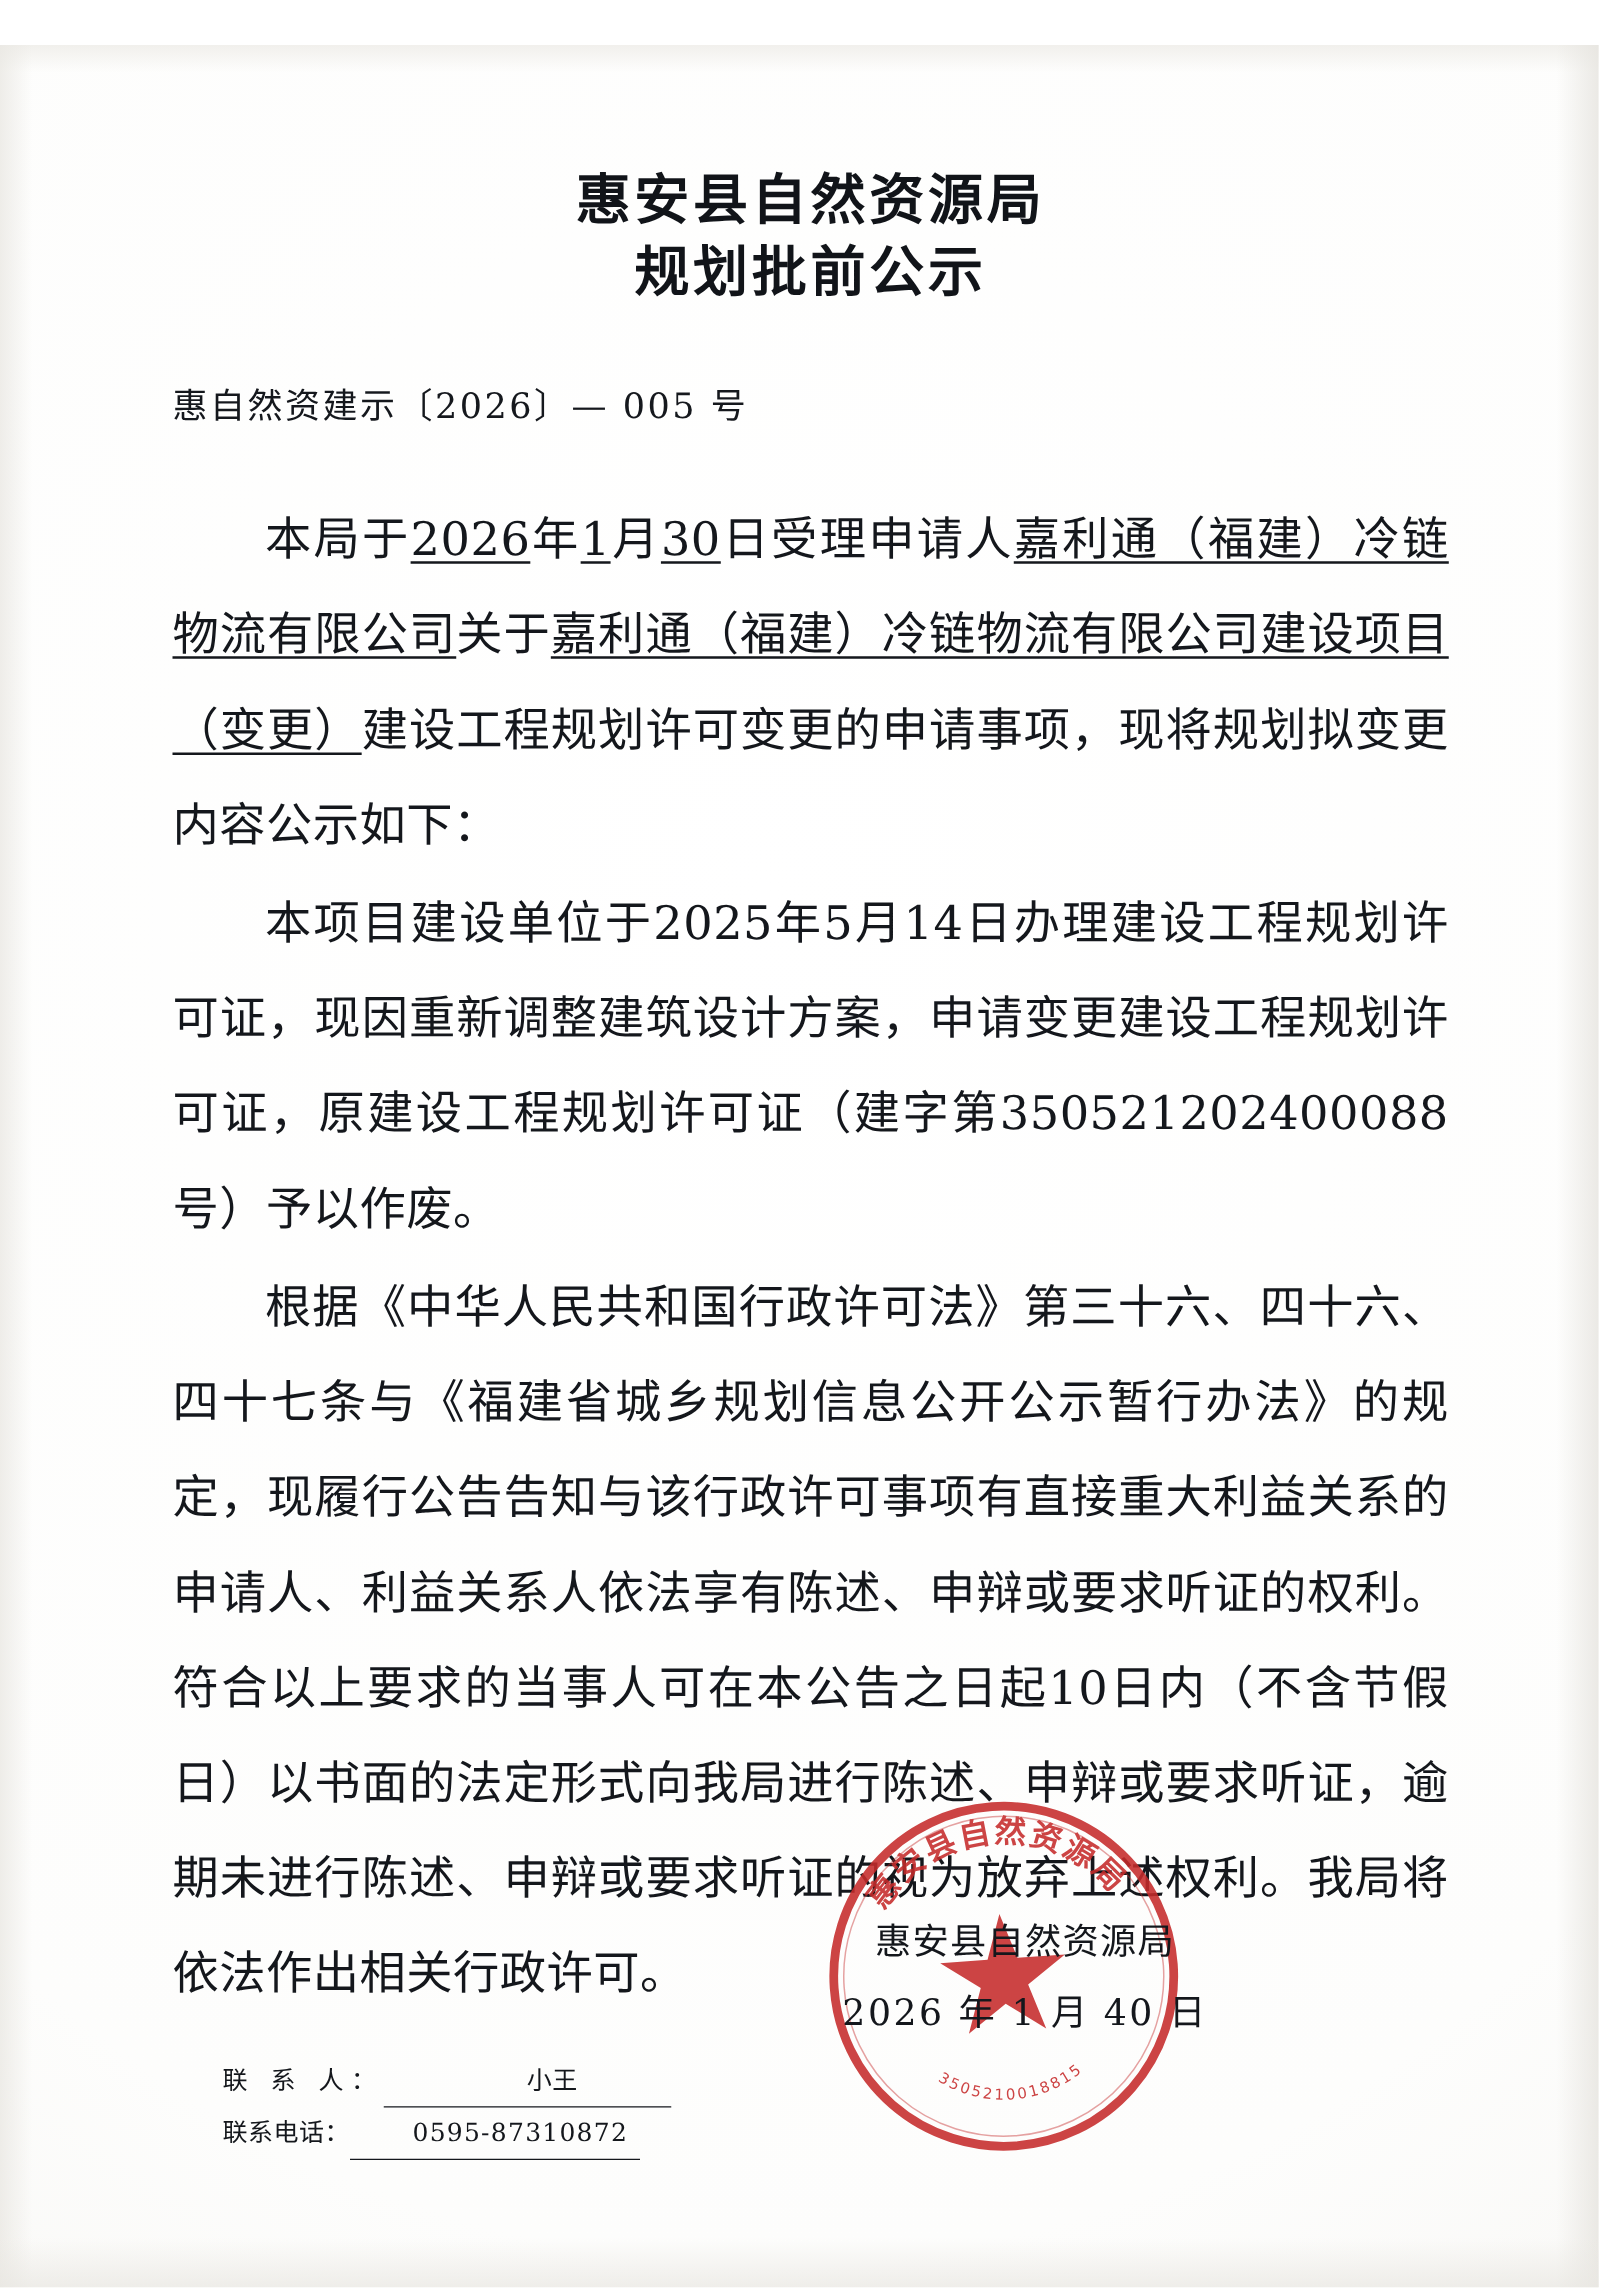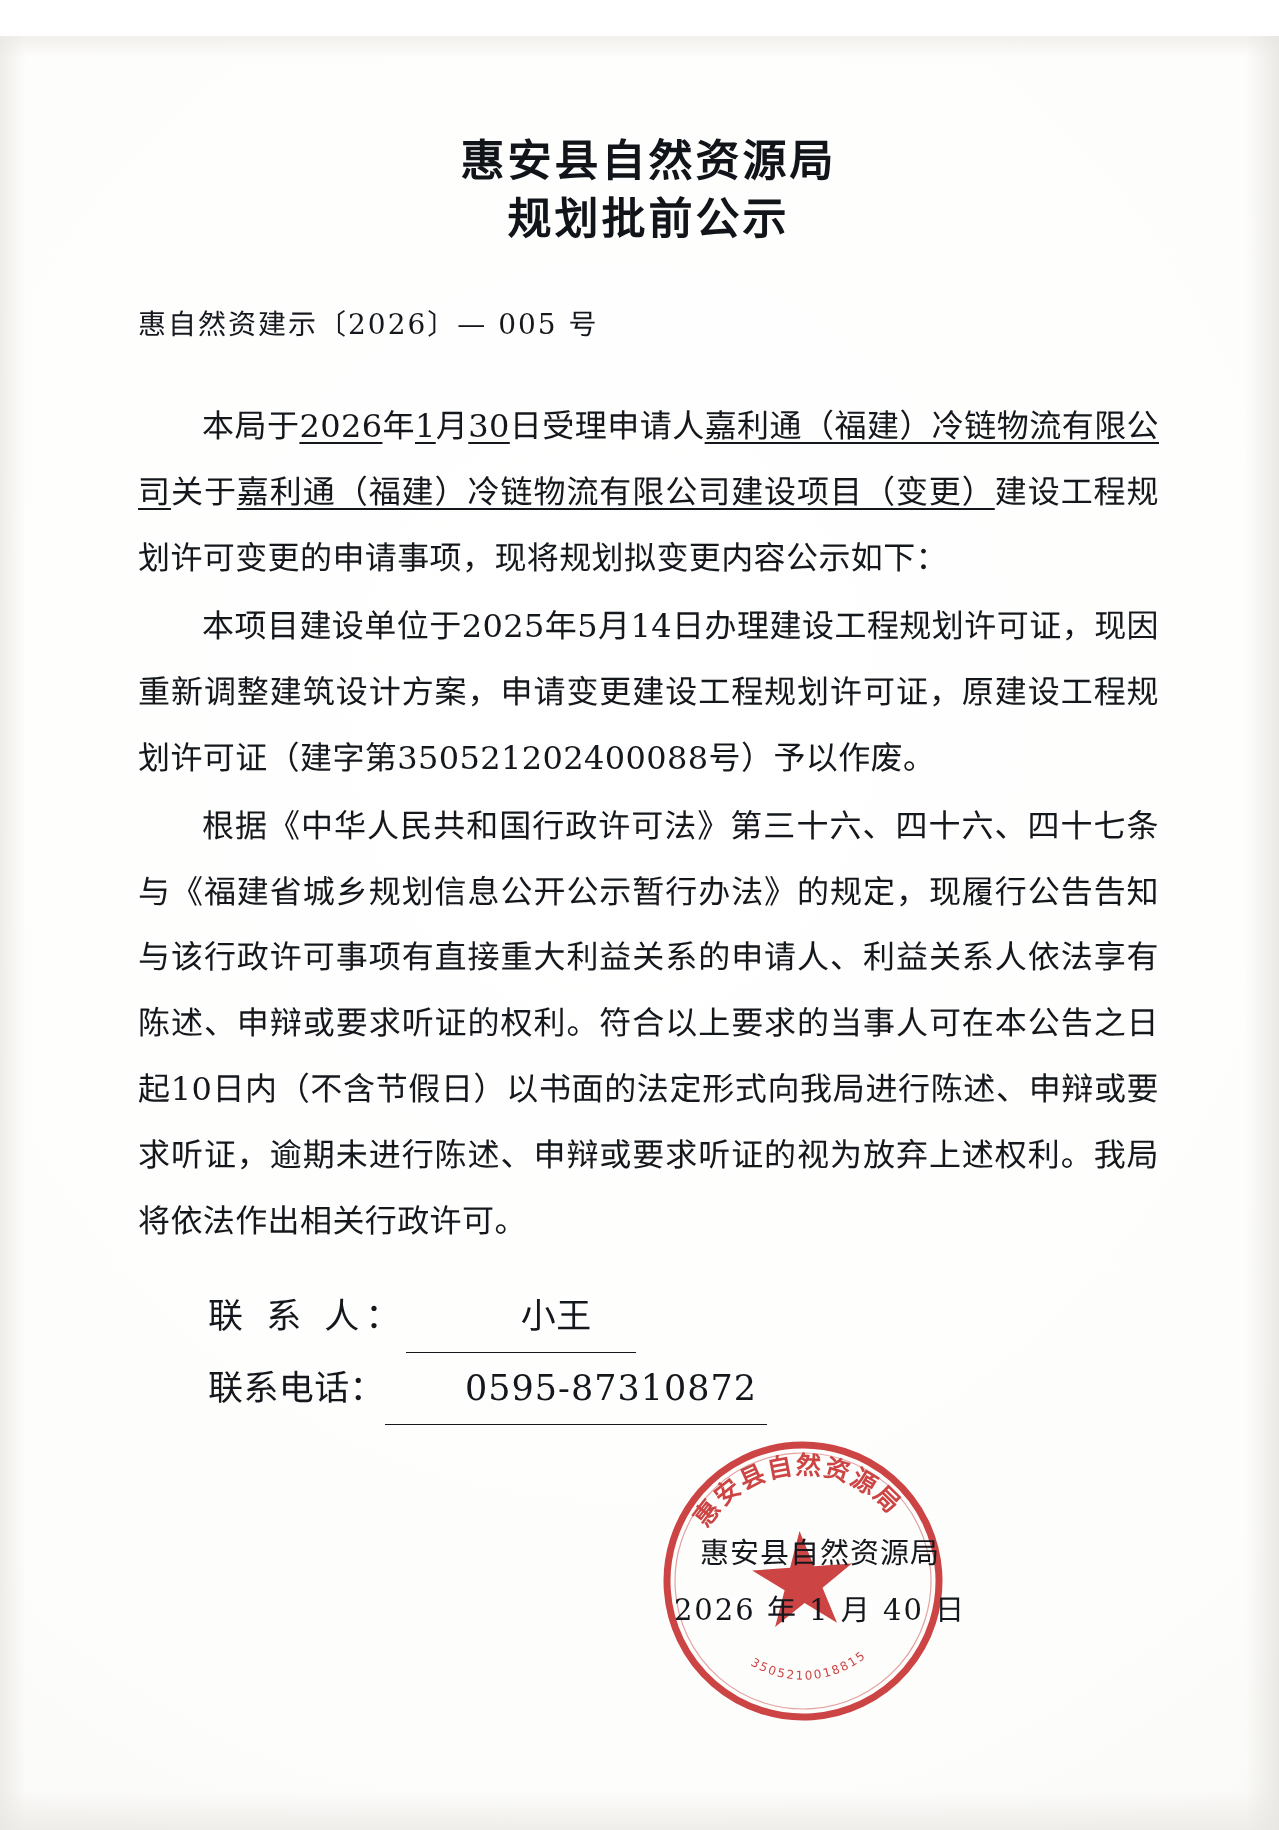--- a/index.html
+++ b/index.html
@@ -73,41 +73,41 @@
   .doc-number {
     margin-top: 54px;
     font-size: 28px;
     letter-spacing: 2px;
     color: #15181d;
   }
 
   
   .body-block {
     margin-top: 52px;
-    font-size: 32px;
+    font-size: 37px;
     line-height: 2.06;
     text-align: justify;
     text-justify: inter-ideograph;
     color: #14171c;
     letter-spacing: .4px;
   }
   .para {
     text-indent: 2em;
     margin: 0 0 2px 0;
   }
   .u {
     text-decoration: underline;
     text-underline-offset: 5px;
     text-decoration-thickness: 1.6px;
   }
 
   
   .contact-block {
     margin-top: 26px;
-    font-size: 35px;
+    font-size: 20px;
     line-height: 2.0;
     letter-spacing: .4px;
   }
   .contact-row {
     text-indent: 2em;
     white-space: nowrap;
   }
   .contact-label {
     letter-spacing: 6px;
   }

